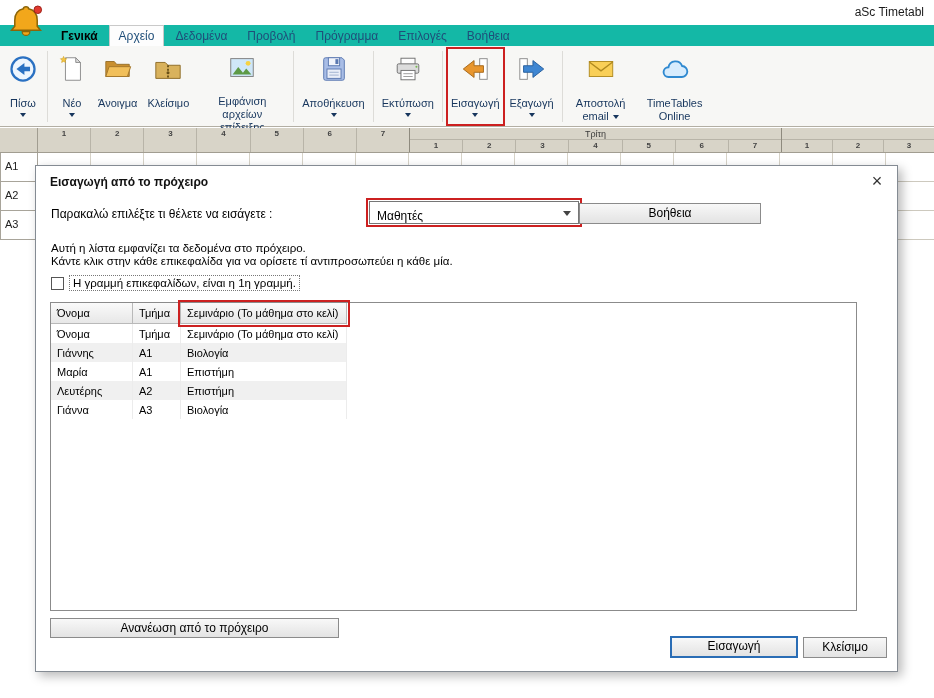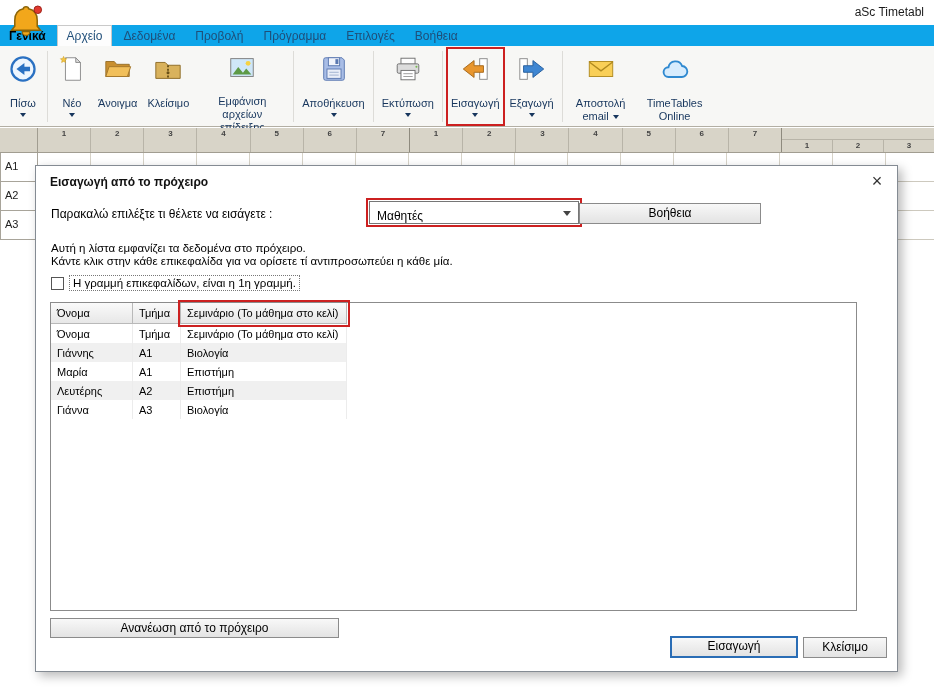--- a/index.html
+++ b/index.html
@@ -4,21 +4,21 @@
 <style>
   *{box-sizing:border-box;margin:0;padding:0}
   html,body{width:934px;height:698px}
   body{font-family:"Liberation Sans","DejaVu Sans",sans-serif;background:#fff;-webkit-font-smoothing:antialiased}
   #app{position:relative;width:934px;height:698px;overflow:hidden;background:#fff}
 
   
   .titlebar{height:25px;background:#fff;position:relative}
   .win-title{position:absolute;right:10px;top:5px;font-size:12px;color:#1a1a1a;white-space:nowrap}
   .bell{position:absolute;left:7px;top:1px;z-index:6}
-  .tabbar{height:21px;background:#0ea5e9;display:flex;align-items:flex-end;gap:2px}
+  .tabbar{height:21px;background:#14b8a6;display:flex;align-items:flex-end;padding-left:52px;gap:2px}
   .tab{font-size:12px;color:#1f4e79;padding:3px 9px;white-space:nowrap}
   .tab.first{font-weight:bold;color:#000}
   .tab.active{background:#fdfdfd;border:1px solid #c9c9c9;border-bottom:none;}
   .ribbon{height:81px;background:#f7f7f5;border-bottom:1px solid #b3afa4;display:flex;align-items:stretch;padding:1px 2px 0}
   .rib-btn{display:flex;flex-direction:column;align-items:center;padding:6px 5px 2px;min-width:42px}
   .rib-btn .icon{height:32px;display:flex;align-items:center;justify-content:center}
   .rib-lbl{font-size:11px;color:#17365d;text-align:center;line-height:1.18;margin-top:12px;white-space:nowrap}
   .rib-lbl.wrap{white-space:normal}
   .caret{width:0;height:0;border-left:3.5px solid transparent;border-right:3.5px solid transparent;border-top:4px solid #17365d;margin:3px auto 0}
   .caret.inline{display:inline-block;margin:0 0 1px 4px}
@@ -241,20 +241,21 @@
           <span class="tt-period">1</span>
           <span class="tt-period">2</span>
           <span class="tt-period">3</span>
           <span class="tt-period">4</span>
           <span class="tt-period">5</span>
           <span class="tt-period">6</span>
           <span class="tt-period">7</span>
         </div>
       </div>
       <div class="tt-day">
+        <div class="tt-day-name">Τρίτη</div>
         <div class="tt-periods">
           <span class="tt-period">1</span>
           <span class="tt-period">2</span>
           <span class="tt-period">3</span>
           <span class="tt-period">4</span>
           <span class="tt-period">5</span>
           <span class="tt-period">6</span>
           <span class="tt-period">7</span>
         </div>
       </div>

